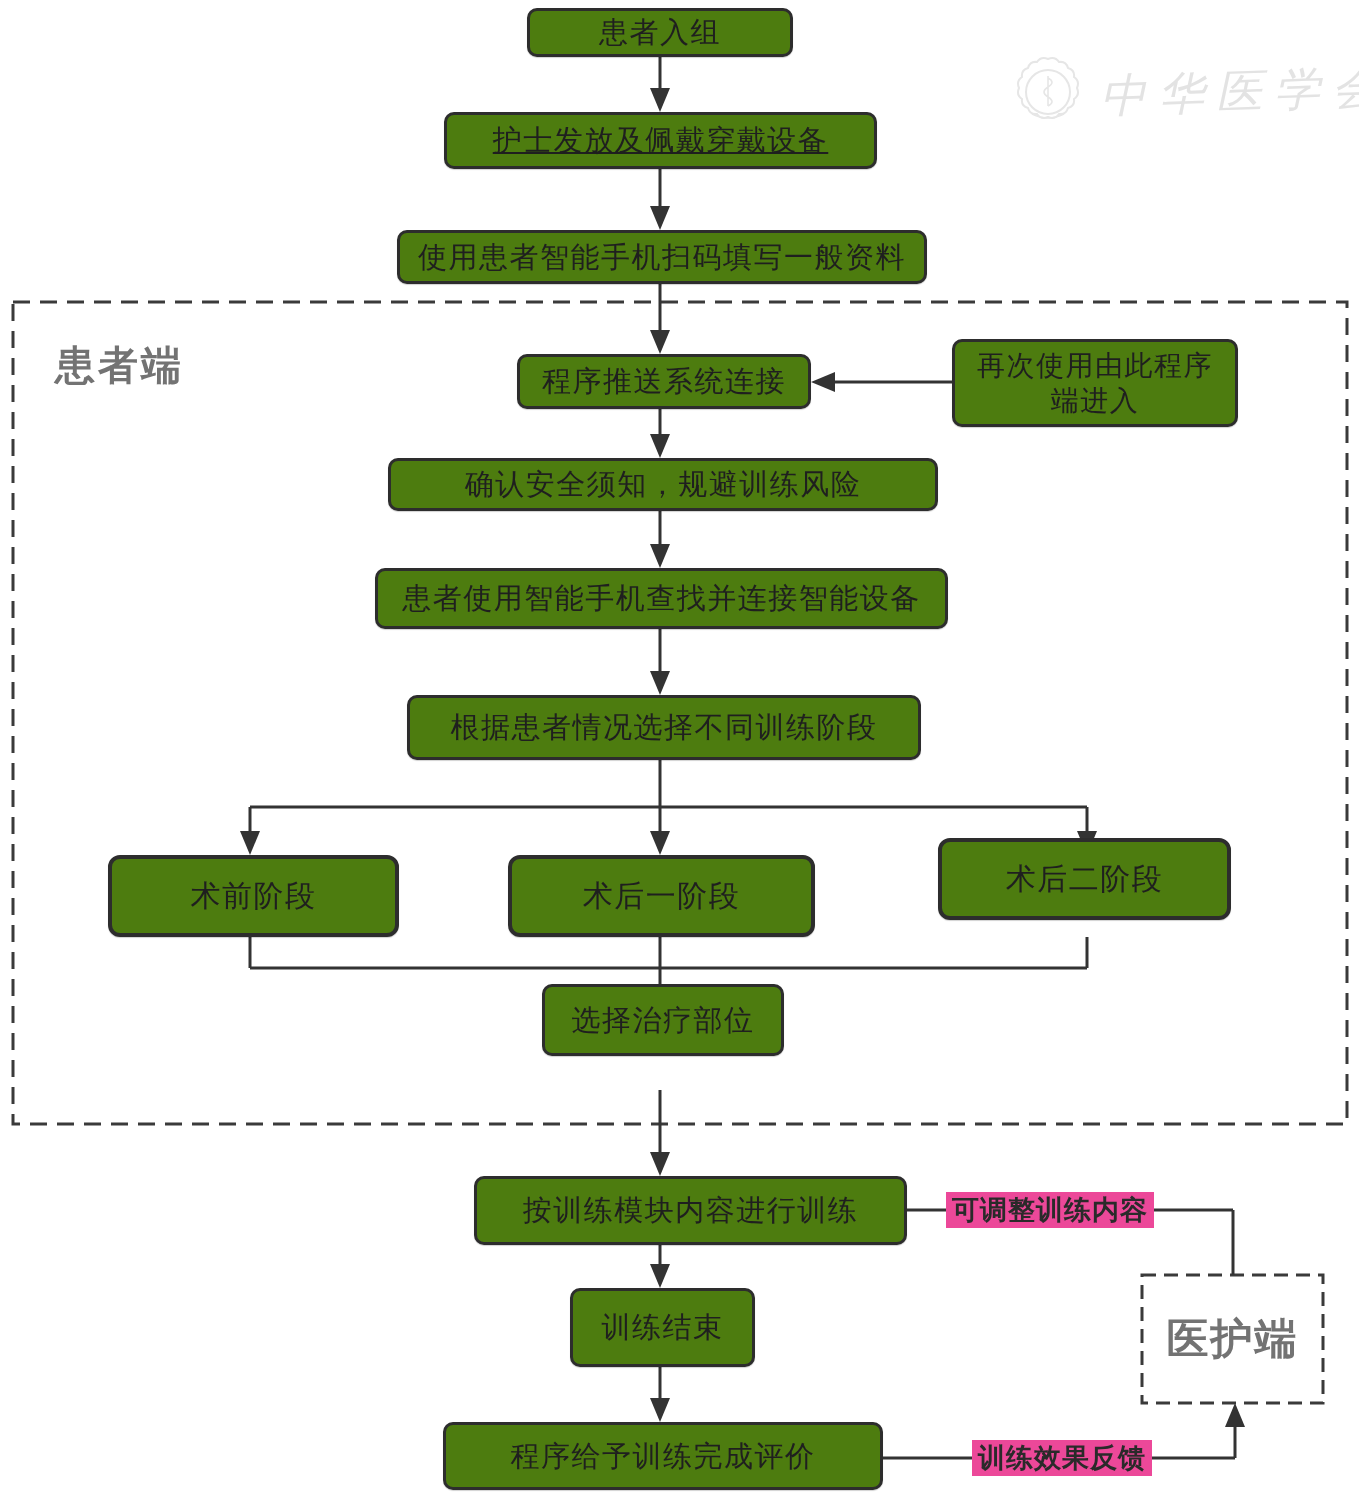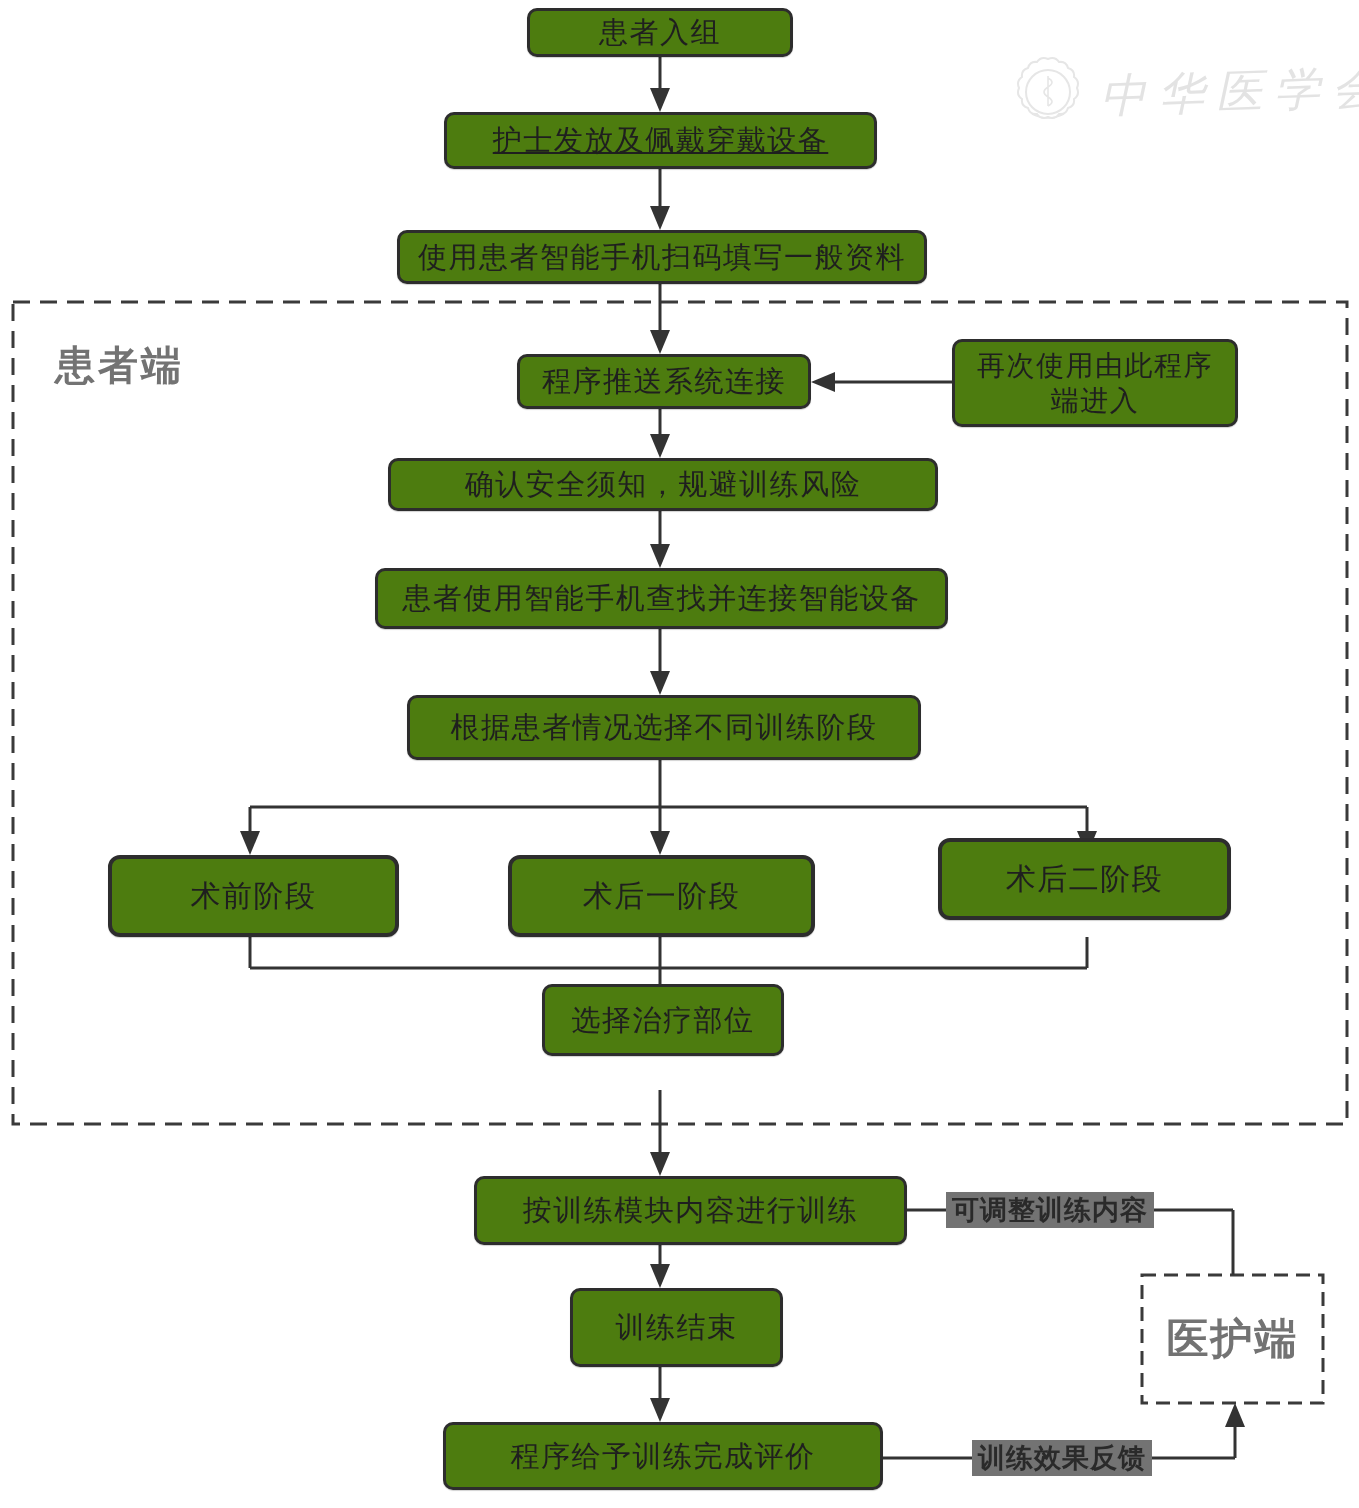--- a/index.html
+++ b/index.html
@@ -27,37 +27,37 @@
   #n-push    {left:517px;top:354px; width:294px;height:55px;}
   #n-reenter {left:952px;top:339px; width:286px;height:88px;font-size:28px;padding:4px 14px;}
   #n-safety  {left:388px;top:458px; width:550px;height:53px;}
   #n-find    {left:375px;top:568px; width:573px;height:61px;}
   #n-stage   {left:407px;top:695px; width:514px;height:65px;}
   #n-pre     {left:108px;top:855px; width:291px;height:82px;}
   #n-post1   {left:508px;top:855px; width:307px;height:82px;}
   #n-post2   {left:938px;top:806px; width:293px;height:82px;margin-top:32px;}
   #n-site    {left:542px;top:984px;width:242px;height:72px;}
   #n-training{left:447px;top:1176px;width:433px;height:69px;margin-left:27px;}
-  #n-end     {left:570px;top:1288px;width:213px;height:79px;}
+  #n-end     {left:570px;top:1288px;width:185px;height:79px;}
   #n-eval    {left:443px;top:1422px;width:440px;height:68px;}
   
   .region-label{
     position:absolute;z-index:3;
     font-family:"Liberation Sans","DejaVu Sans",sans-serif;
     font-weight:bold;color:#737373;
   }
   #label-patient{left:55px;top:338px;font-size:40px;letter-spacing:3px;}
   #label-doctor{
     left:1142px;top:1275px;width:181px;height:128px;
     display:flex;align-items:center;justify-content:center;
     font-size:42px;letter-spacing:2px;
   }
   
   .edge-label{
-    position:absolute;z-index:4;background:#737373;padding:0 6px;
+    position:absolute;z-index:4;background:#ec4899;padding:0 6px;
     font-family:"Liberation Sans","DejaVu Sans",sans-serif;
     font-size:27px;font-weight:bold;color:#2a2a2a;letter-spacing:1px;
   }
   #el-adjust {left:946px;top:1192px;}
   #el-feedback{left:972px;top:1440px;}
   
   #watermark{
     position:absolute;left:1012px;top:56px;z-index:0;
     display:flex;align-items:center;gap:16px;
     pointer-events:none;

